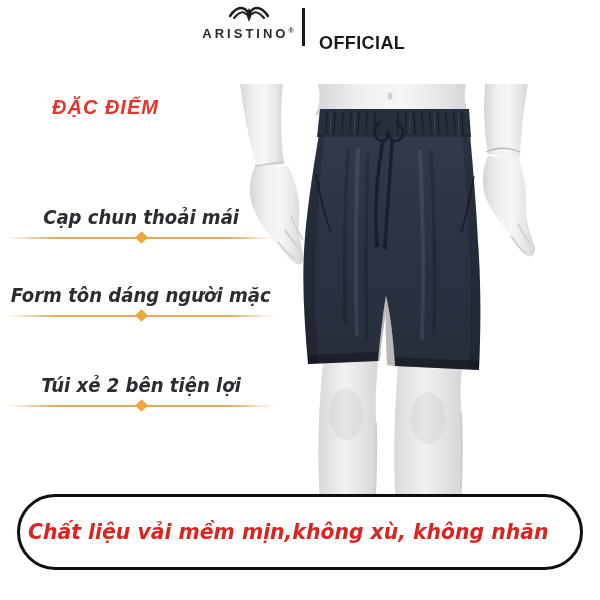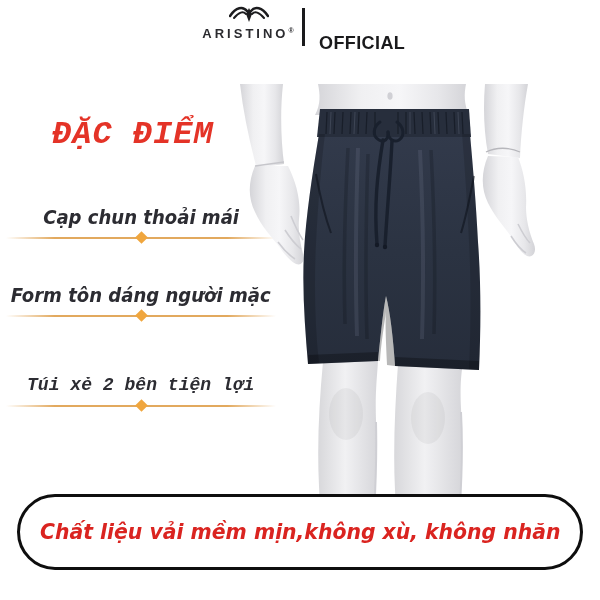--- a/index.html
+++ b/index.html
@@ -24,49 +24,49 @@
   }
   .brand-reg{font-size:7px;vertical-align:super;letter-spacing:0;}
   .header-divider{position:absolute;left:302px;top:8px;width:3px;height:38px;background:var(--header-black);}
   .store-block{
     position:absolute;left:319px;top:7px;
     font-family:"Liberation Sans",sans-serif;font-size:18px;font-weight:800;
     line-height:20px;letter-spacing:.4px;color:var(--header-black);margin-top:26px;
   }
   
   .section-title{
-    position:absolute;left:52px;top:116px;
-    font-family:Liberation Mono, monospace;
-    font-size:32px;font-weight:bold;font-style:italic;
+    position:absolute;left:52px;top:96px;
+    font-family:Liberation Sans, sans-serif;
+    font-size:20px;font-weight:bold;font-style:italic;
     color:var(--title-red);letter-spacing:1px;white-space:nowrap;
   }
   .feature{position:absolute;left:2px;width:278px;text-align:center;}
   .feature-1{top:206px;}
   .feature-2{top:284px;}
-  .feature-3{top:374px;font-family:Liberation Mono, monospace;}
+  .feature-3{top:374px;}
   .feature-label{
     font-size:19px;font-weight:bold;font-style:italic;color:var(--text-dark);
     white-space:nowrap;display:inline-block;transform:scaleX(.95);
   }
   .feature-rule{position:relative;height:11px;margin-top:5px;}
   .feature-rule .line{
     position:absolute;left:4px;right:4px;top:4px;height:2px;
     background:linear-gradient(90deg,rgba(226,169,94,0) 0%,var(--gold-line) 18%,var(--gold-line) 82%,rgba(226,169,94,0) 100%);
   }
   .feature-rule .diamond{
     position:absolute;left:50%;top:0;width:9px;height:9px;margin-left:-4.5px;
     background:var(--gold);transform:rotate(45deg);
   }
   
   .photo{position:absolute;left:228px;top:84px;width:336px;height:470px;z-index:1;}
   
   .footer-pill{
     position:absolute;left:17px;top:494px;width:560px;height:70px;
     background:#ffffff;border:3px solid #0e0e0e;border-radius:40px;
-    display:flex;align-items:center;justify-content:center;z-index:5;
+    display:flex;align-items:center;z-index:5;
   }
   .footer-note{
     font-size:21px;font-weight:bold;font-style:italic;color:var(--accent-red);
     white-space:nowrap;display:inline-block;transform:scaleX(.97);
   }
 </style>
 </head>
 <body>
 
 <div class="canvas">

